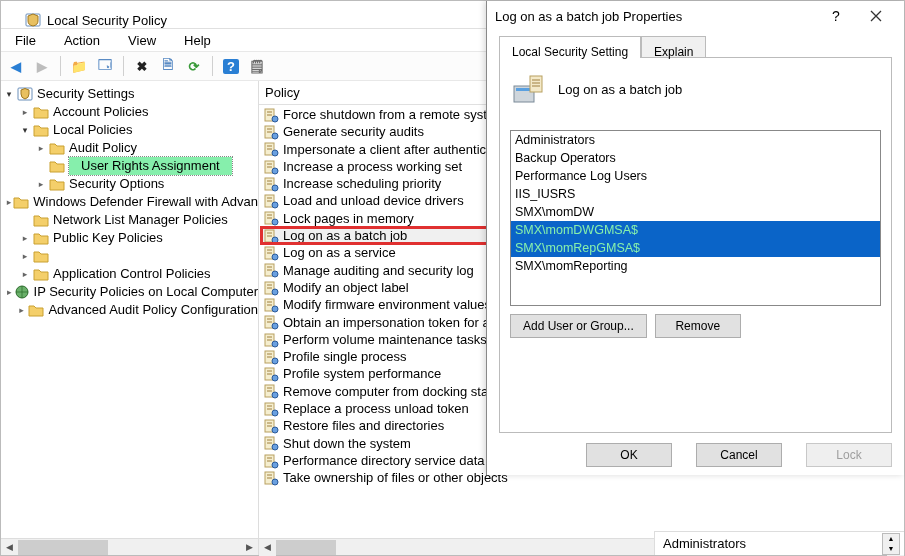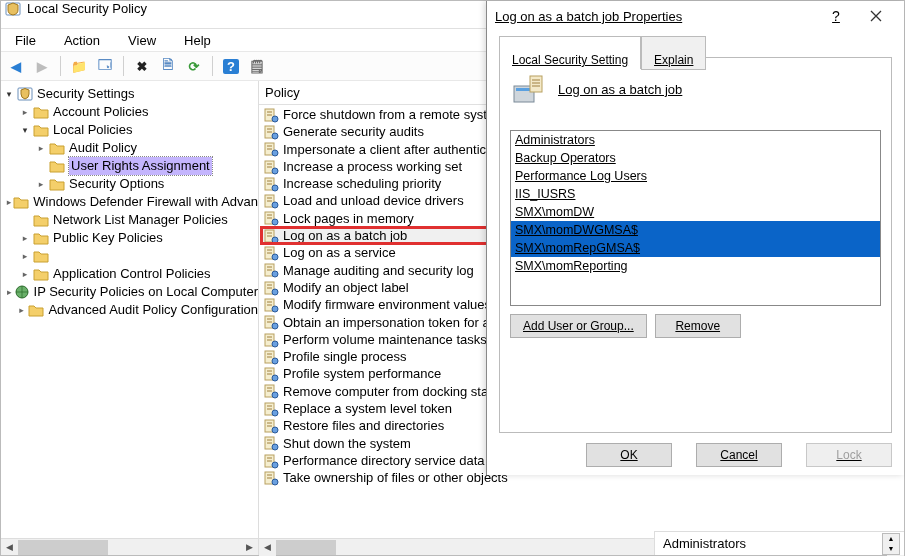--- a/index.html
+++ b/index.html
@@ -16,22 +16,22 @@
     width: 905px; height: 556px;
     position: relative;
     border: 1px solid #bbb;
     background: #fff;
     display: flex;
     flex-direction: column;
   }
   .titlebar {
     height: 28px;
     display: flex;
-    align-items: flex-start;
-    padding: 0 4px;
+    align-items: flex-end;
+    padding: 0 24px;
     background: #fff;
     border-bottom: 1px solid #e0e0e0;
     font-size: 13px;
   }
   .titlebar .app-icon { width:16px; height:16px; margin-right:6px; }
   .menubar {
     height: 22px;
     display: flex;
     align-items: center;
     padding: 0 4px;
@@ -91,22 +91,22 @@
     width: 12px; height: 12px;
     display: inline-flex; align-items: center; justify-content: center;
     font-size: 9px; color: #666;
     margin-right: 2px;
     transform-origin: center;
   }
   .tree .twisty.expanded { color: #333; }
   .tree .spacer { width: 14px; display: inline-block; }
   .tree .icon { width:16px; height:16px; margin-right:4px; flex: none; }
   .tree .label.selected {
-    background: #c4b5fd;
-    padding: 0 2px;
+    background: #86efac;
+    padding: 0 12px;
     outline: 1px dotted #888;
   }
   .tree .indent { display:inline-block; }
   .scrollbar-h {
     height: 17px;
     background: #f0f0f0;
     border-top: 1px solid #ddd;
     display: flex;
     align-items: center;
   }
@@ -169,21 +169,20 @@
   .dialog {
     position: absolute;
     right: 0; top: 0;
     width: 418px;
     height: 474px;
     background: #fff;
     border-left: 1px solid #888;
     box-shadow: -2px 0 6px rgba(0,0,0,0.15);
     display: flex;
     flex-direction: column;
-    text-decoration: underline;
   }
   .dlg-titlebar {
     height: 30px;
     display: flex;
     align-items: center;
     padding: 0 8px;
     font-size: 13px;
   }
   .dlg-titlebar .title { flex:1; }
   .dlg-titlebar .winbtn {
@@ -193,21 +192,21 @@
   }
   .dlg-body { flex:1; padding: 4px 12px 8px 12px; display:flex; flex-direction:column; }
   .tabs {
     display:flex;
     height: 22px;
     position: relative;
   }
   .tab {
     border: 1px solid #bbb;
     border-bottom: none;
-    padding: 16px 12px;
+    padding: 8px 12px;
     font-size: 12px;
     background: #fff;
     position: relative;
     bottom: -1px;
   }
   .tab.inactive { background: #f0f0f0; border-bottom: 1px solid #bbb; }
   .tab-content {
     border: 1px solid #bbb;
     flex: 1;
     padding: 14px 10px 10px 10px;
@@ -220,21 +219,21 @@
   .user-listbox {
     border: 1px solid #888;
     height: 176px;
     background: #fff;
     font-size: 12.5px;
     overflow: hidden;
   }
   .user-listbox .entry { padding: 1px 4px; line-height: 16px; }
   .user-listbox .entry.selected {
     background: #0a64c8;
-    color: #000000;
+    color: #86efac;
   }
   .btnrow { display:flex; gap: 8px; margin-top: 8px; }
   .btn {
     min-width: 86px;
     height: 24px;
     border: 1px solid #adadad;
     background: #e1e1e1;
     font-size: 12px;
     display:flex; align-items:center; justify-content:center;
     padding: 10px 12px;
@@ -603,21 +602,21 @@
             </svg>
             <span>Remove computer from docking static</span>
           </div>
           <div class="row">
             <svg class="icon" viewBox="0 0 16 16">
               <rect x="2" y="2" width="9" height="12" fill="#f5eecf" stroke="#b8a060"></rect>
               <line x1="4" y1="5" x2="9" y2="5" stroke="#a08040"></line>
               <line x1="4" y1="8" x2="9" y2="8" stroke="#a08040"></line>
               <circle cx="12" cy="12" r="3" fill="#6aa0e0" stroke="#2a5a9a"></circle>
             </svg>
-            <span>Replace a system level token</span>
+            <span>Replace a process unload token</span>
           </div>
           <div class="row">
             <svg class="icon" viewBox="0 0 16 16">
               <rect x="2" y="2" width="9" height="12" fill="#f5eecf" stroke="#b8a060"></rect>
               <line x1="4" y1="5" x2="9" y2="5" stroke="#a08040"></line>
               <line x1="4" y1="8" x2="9" y2="8" stroke="#a08040"></line>
               <circle cx="12" cy="12" r="3" fill="#6aa0e0" stroke="#2a5a9a"></circle>
             </svg>
             <span>Restore files and directories</span>
           </div>

